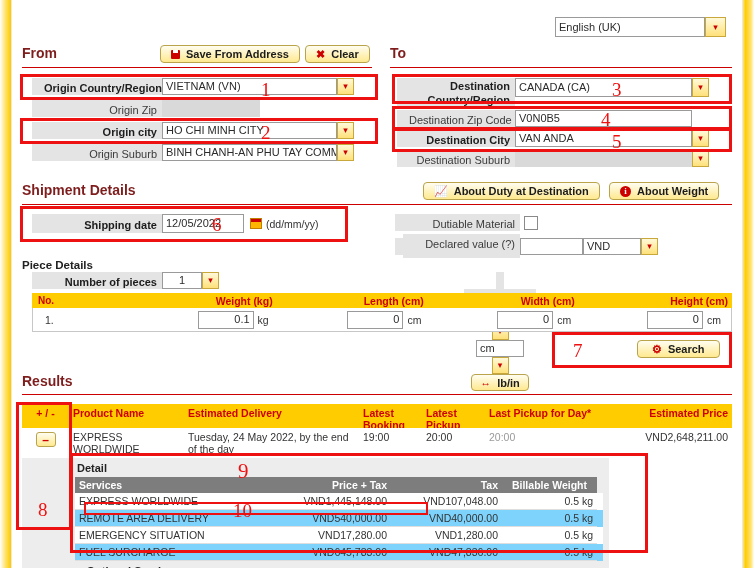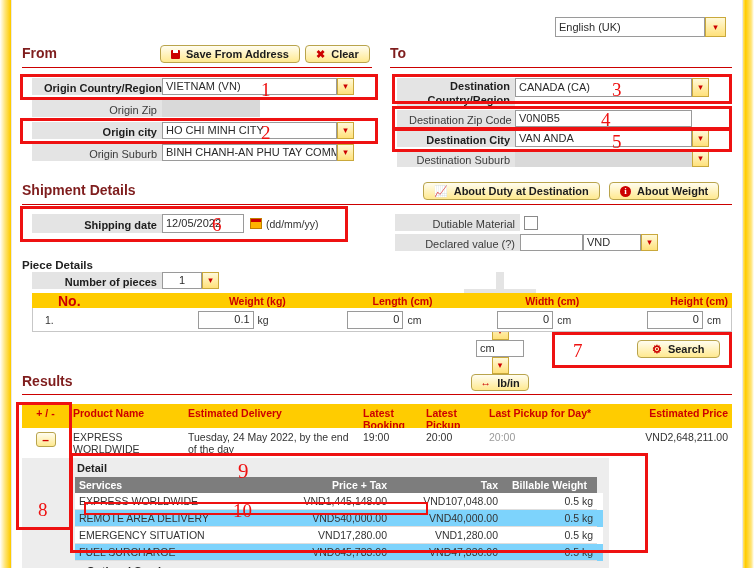--- a/index.html
+++ b/index.html
@@ -228,21 +228,21 @@
 
   <div class="abs" style="left:383px;top:214px;display:flex;align-items:center;">
     <div style="width:8px;height:17px;background:#e4e4e4;"></div>
     <div class="lbl" style="width:117px;height:17px;line-height:17px;">Dutiable Material</div>
     <div style="width:4px;"></div>
     <div class="chk"></div>
   </div>
 
   <div class="abs" style="left:383px;top:234px;display:flex;align-items:center;">
     <div style="width:8px;height:17px;background:#e4e4e4;"></div>
-    <div class="lbl" style="width:117px;height:17px;line-height:17px;">Declared value (?)</div>
+    <div class="lbl" style="width:117px;height:24px;line-height:17px;">Declared value (?)</div>
     <div class="fld" style="width:63px;"></div>
     <div class="fld" style="width:58px;">VND</div>
     <div class="arrow">▾</div>
   </div>
 
   <div class="abs" style="left:10px;top:259px;font-size:11.5px;font-weight:bold;color:#222;">Piece Details</div>
 
   <div class="abs" style="left:20px;top:272px;display:flex;">
     <div style="width:8px;height:17px;background:#e4e4e4;"></div>
     <div class="lbl b" style="width:122px;height:17px;line-height:17px;">Number of pieces</div>
@@ -259,21 +259,21 @@
     <div class="arrow">▾</div>
     <div style="width:3px;"></div>
     <span class="btn" style="height:17px;padding:1px 8px;">
       <span class="ico-arrows">↔</span>
       <span>lb/in</span>
     </span>
   </div>
 
   <div class="abs" style="left:20px;top:293px;width:700px;">
     <div style="display:flex;background:#ffcc00;height:15px;align-items:center;">
-      <div style="width:80px;padding-left:6px;color:#cc0000;font-weight:bold;font-size:14px;margin-left:20px;">No.</div>
+      <div style="width:80px;padding-left:6px;color:#cc0000;font-weight:bold;font-size:10px;">No.</div>
       <div style="width:156px;text-align:right;color:#cc0000;font-weight:bold;font-size:10.5px;">Weight (kg)</div>
       <div style="width:152px;text-align:right;color:#cc0000;font-weight:bold;font-size:10.5px;">Length (cm)</div>
       <div style="width:152px;text-align:right;color:#cc0000;font-weight:bold;font-size:10.5px;">Width (cm)</div>
       <div style="width:154px;text-align:right;padding-right:4px;color:#cc0000;font-weight:bold;font-size:10.5px;">Height (cm)</div>
     </div>
     <div style="display:flex;align-items:center;height:24px;border:1px solid #c7c7c7;border-top:none;box-sizing:border-box;background:#fff;">
       <div style="width:74px;padding-left:12px;font-size:10.5px;">1.</div>
       <div style="width:162px;display:flex;justify-content:flex-end;align-items:center;gap:4px;">
         <div class="fld" style="width:56px;justify-content:flex-end;height:18px;">0.1</div>
         <span style="font-size:10.5px;width:20px;">kg</span>

